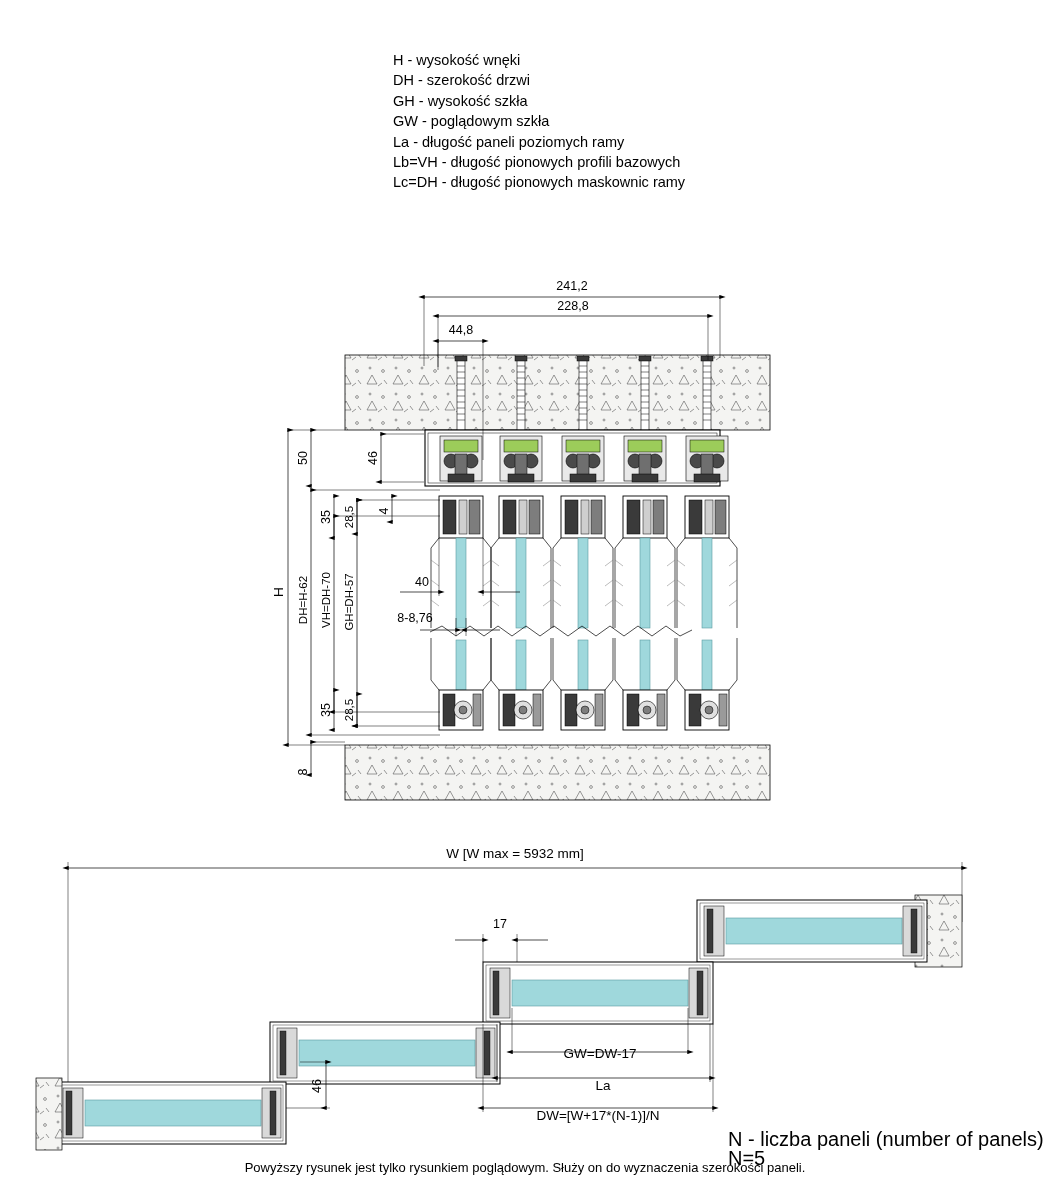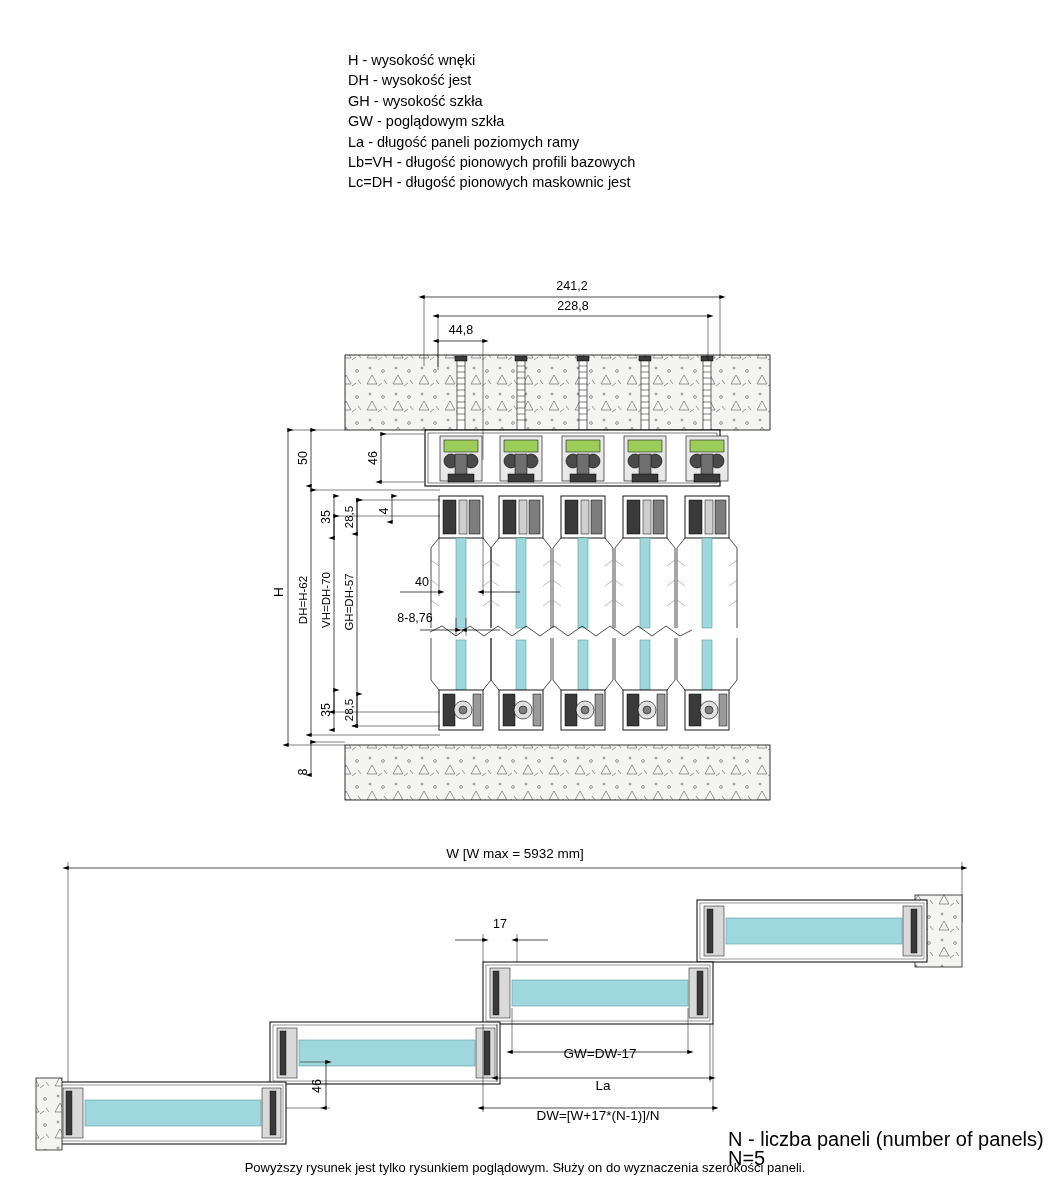--- a/index.html
+++ b/index.html
@@ -16,21 +16,21 @@
     overflow: hidden;
   }
   .legend {
     position: absolute;
     left: 348px;
     top: 50px;
     font-size: 14.5px;
     line-height: 20.4px;
     white-space: nowrap;
   }
-  .legend div { white-space: nowrap; }
+  .legend div { white-space: nowrap; margin-left: 45px; }
 
   svg.drawing {
     position: absolute;
     left: 0;
     top: 0;
     width: 1050px;
     height: 1200px;
   }
   .footer-note {
     position: absolute;
@@ -55,26 +55,26 @@
   .dimsm { font-size: 11.5px; }
   .lbl { font-size: 13.5px; }
   .thin { stroke: #000; stroke-width: 0.7; fill: none; }
   .xthin { stroke: #000; stroke-width: 0.5; fill: none; }
 </style>
 </head>
 <body>
 
 <div class="legend">
   <div>H - wysokość wnęki</div>
-  <div>DH - wysokość jest</div>
+  <div>DH - szerokość drzwi</div>
   <div>GH - wysokość szkła</div>
   <div>GW - poglądowym szkła</div>
   <div>La - długość paneli poziomych ramy</div>
   <div>Lb=VH - długość pionowych profili bazowych</div>
-  <div>Lc=DH - długość pionowych maskownic jest</div>
+  <div>Lc=DH - długość pionowych maskownic ramy</div>
 </div>
 
 <svg class="drawing" viewBox="0 0 1050 1200">
   <defs>
     <pattern id="concrete" width="26" height="26" patternUnits="userSpaceOnUse">
       <rect width="26" height="26" fill="#f4f4f2"></rect>
       <path d="M3 20 l5 -9 l5 9 z" fill="none" stroke="#555" stroke-width="0.6"></path>
       <circle cx="19" cy="7" r="1.4" fill="none" stroke="#555" stroke-width="0.6"></circle>
       <path d="M14 22 l4 -3" stroke="#555" stroke-width="0.6" fill="none"></path>
       <path d="M20 16 l3 4" stroke="#555" stroke-width="0.6" fill="none"></path>

